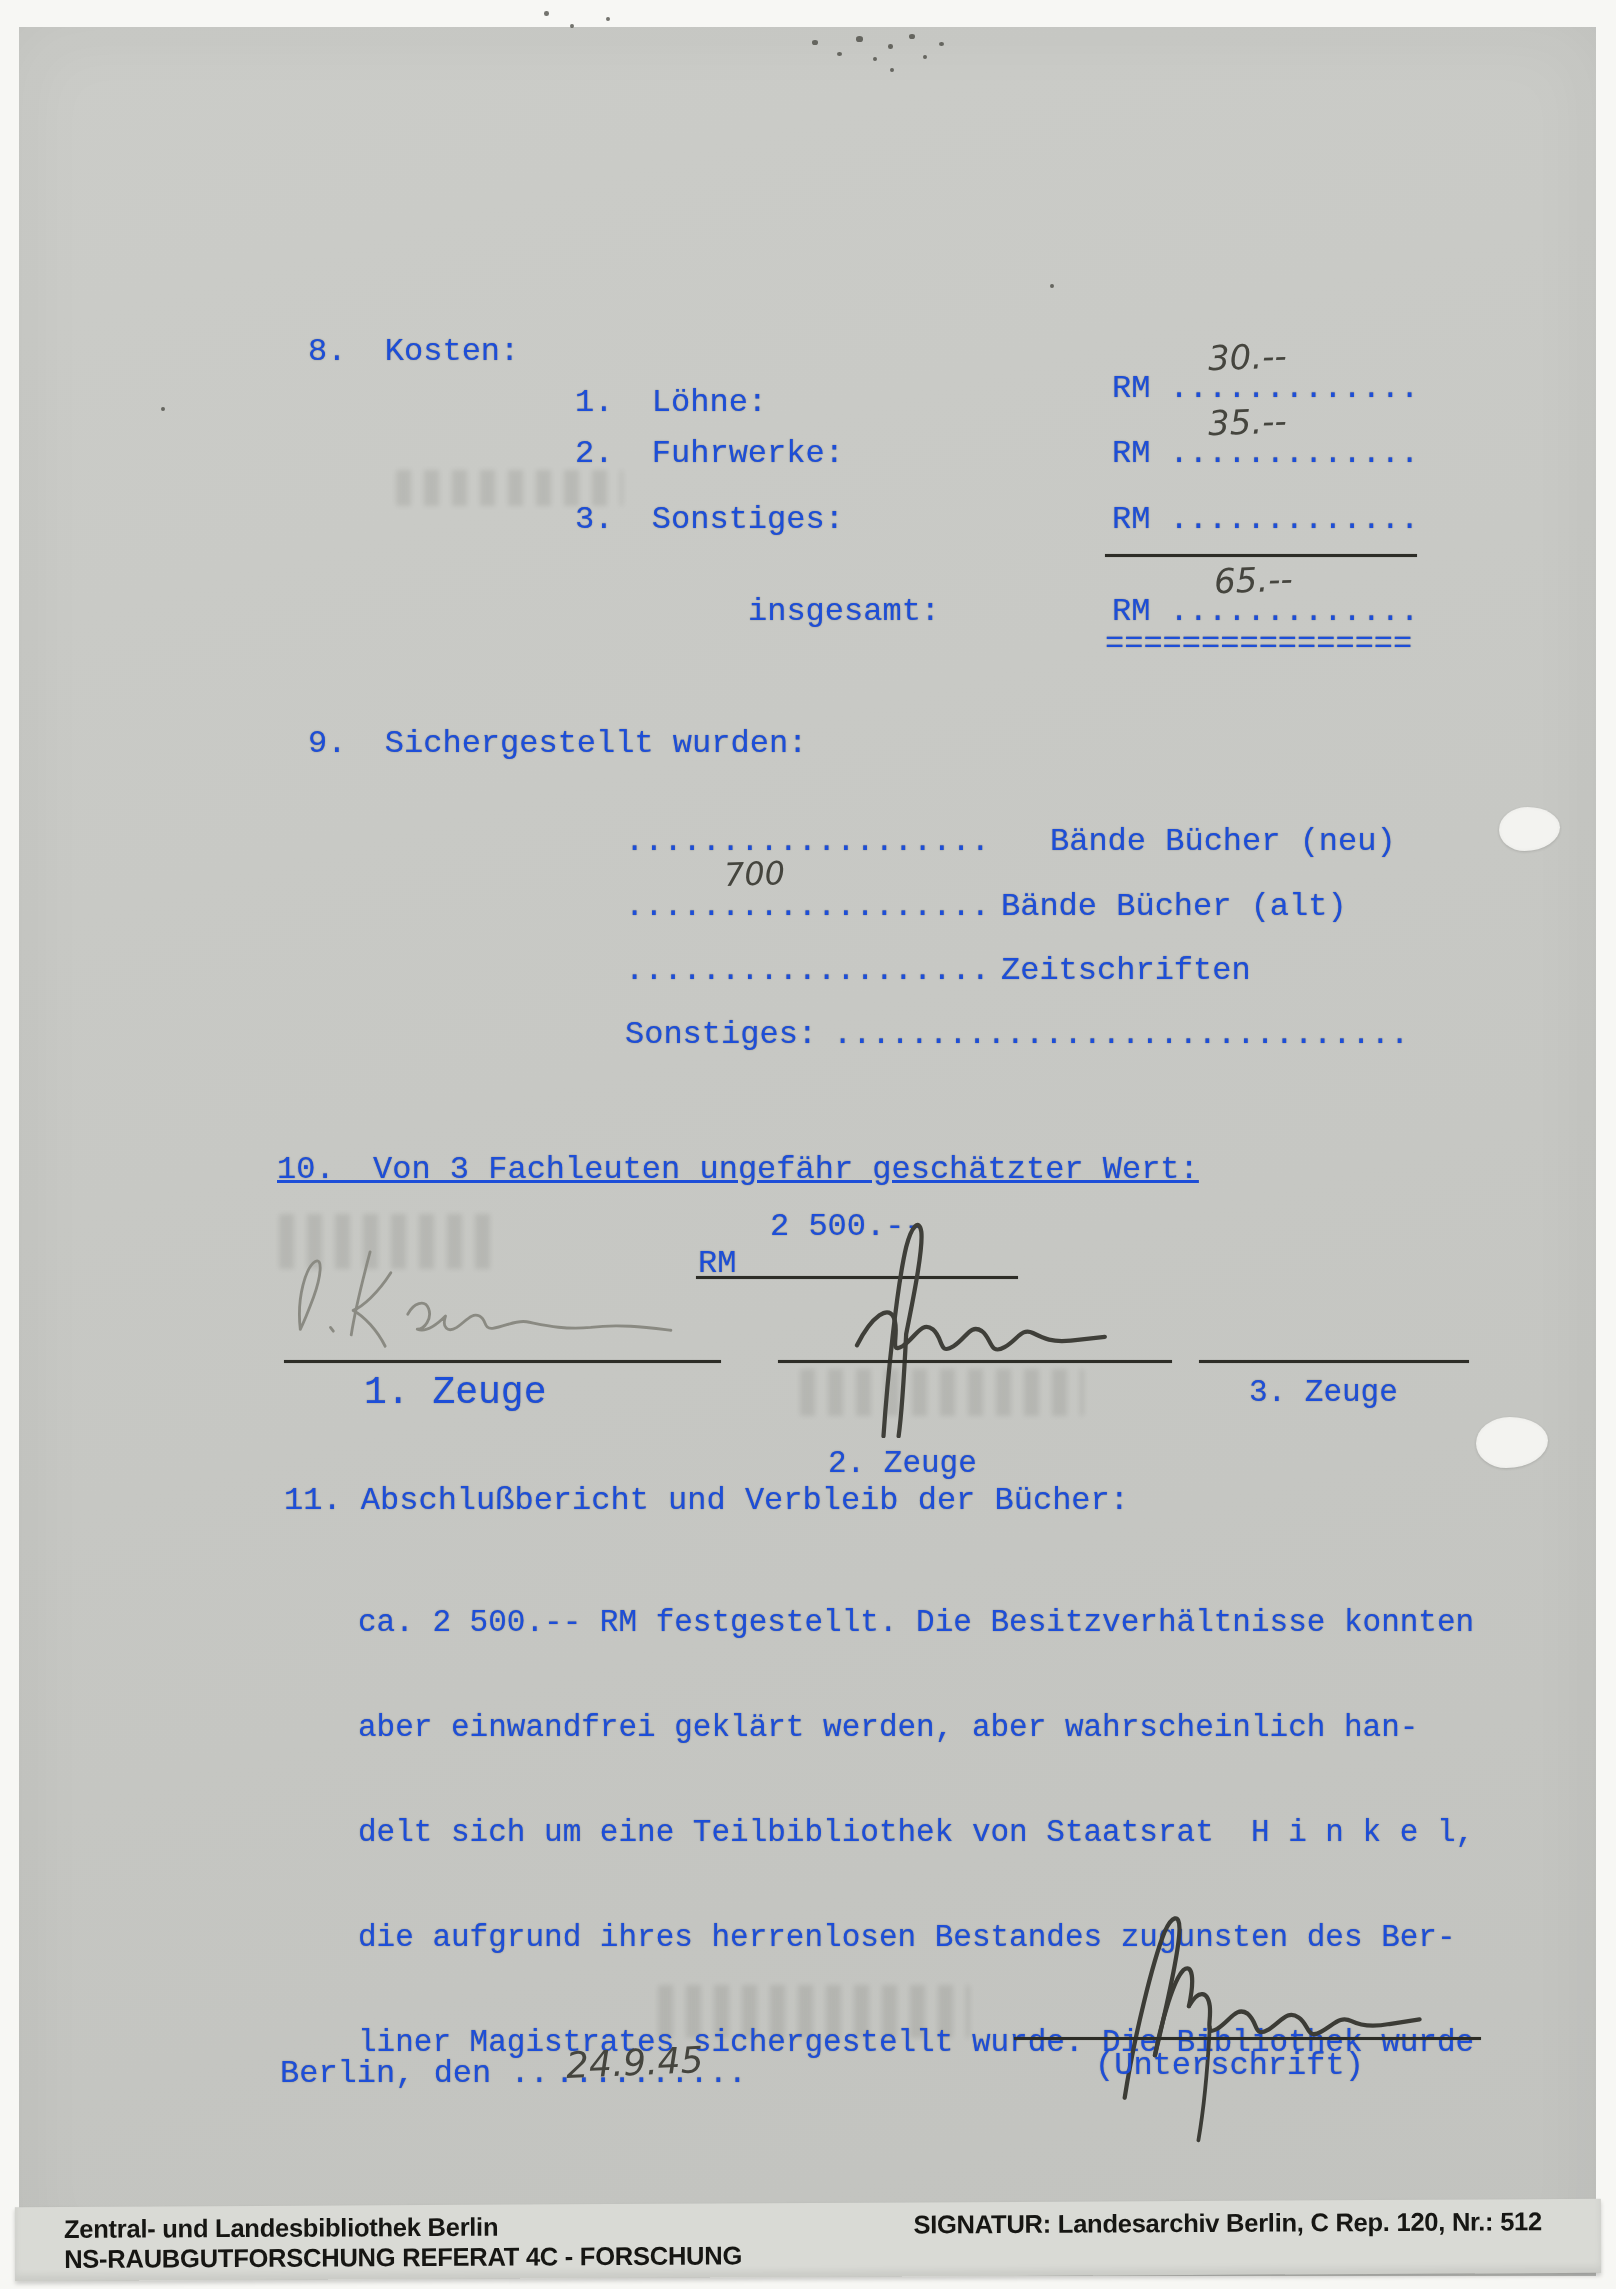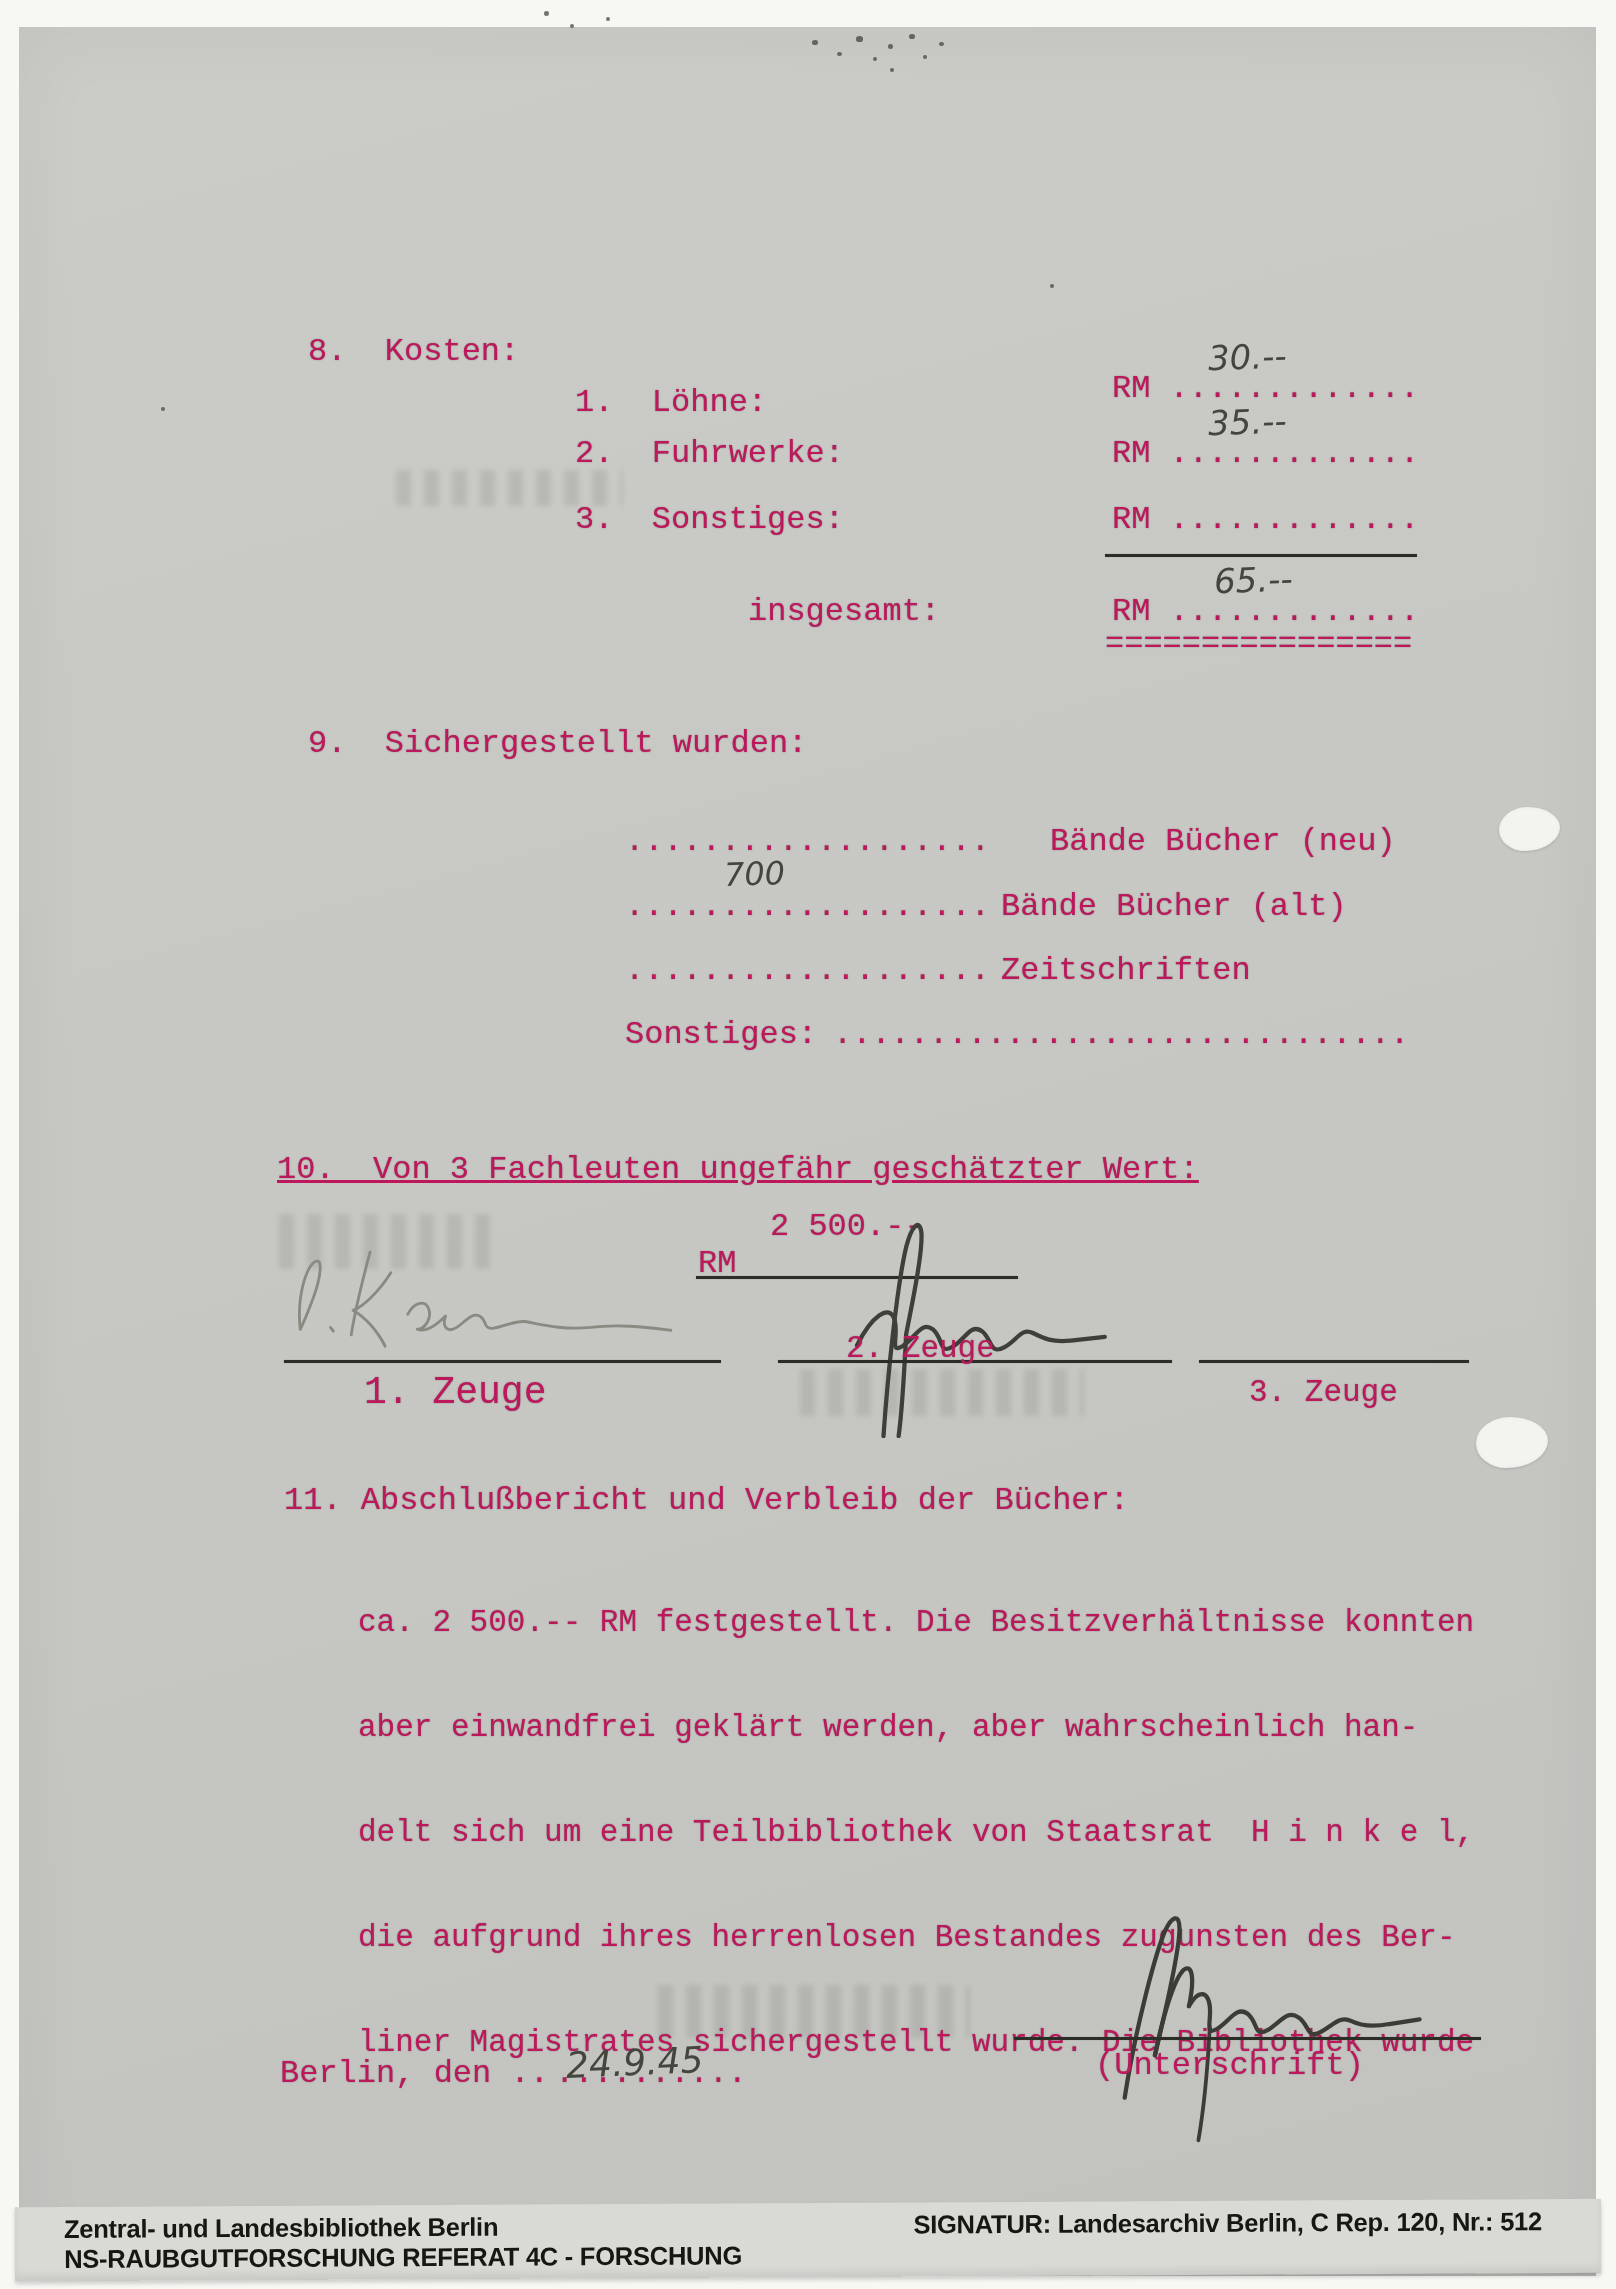--- a/index.html
+++ b/index.html
@@ -2,21 +2,21 @@
 <html style="font-size:15px"><head>
 <meta charset="utf-8">
 <style>
   html,body{margin:0;padding:0;}
   body{background:#eceae6;font-family:"Liberation Sans",sans-serif;}
   .page{position:relative;width:1616px;height:2289px;background:#f7f7f4;overflow:hidden;}
   .paper{position:absolute;left:19px;top:26.5px;width:1577px;height:2249px;
          background:linear-gradient(165deg,#cbccc8 0%,#c7c8c4 45%,#c2c3bf 100%);
          box-shadow:inset 0 0 76px rgba(0,0,0,0.05);}
   .type{position:absolute;font-family:"Liberation Mono","DejaVu Sans Mono",monospace;
-        color:#be185d;white-space:pre;font-size:32px;line-height:38px;
+        color:#1d4ed8;white-space:pre;font-size:32px;line-height:38px;
         text-shadow:0 0 1.3px rgba(46,46,39,0.55);}
   .fs33{font-size:31px;line-height:35px;}
   .hand{position:absolute;font-family:"DejaVu Sans",sans-serif;font-style:italic;
         color:#45453e;white-space:pre;font-size:34px;transform:rotate(-2deg);}
   .rule{position:absolute;background:#2d2d27;height:2.8px;box-shadow:0 0 0.9px rgba(45,45,39,0.6);}
   .hole{position:absolute;background:#f3f3f0;border-radius:47% 53% 58% 42% / 52% 46% 54% 48%;
         box-shadow:0 0.9px 2.8px rgba(0,0,0,0.14), inset 0 0 4.7px rgba(0,0,0,0.04);}
   .speck{position:absolute;background:#3c3c35;border-radius:50%;opacity:.7;}
   .ghost{position:absolute;opacity:.11;filter:blur(2.4px);border-radius:2.8px;
          background:repeating-linear-gradient(90deg,#3a3a33 0 15px,transparent 15px 28px);}
@@ -108,21 +108,21 @@
 
   <svg class="sig" style="left:800px;top:1211px;" width="341" height="227" viewBox="0 0 360 240">
     <path d="M88,238 C92,180 102,80 112,38 C118,15 126,8 128,22 C130,40 120,90 112,130 C110,170 108,210 104,238" stroke="#3f3f39" stroke-width="4.5"></path>
     <path d="M60,142 C75,112 95,96 100,116 C104,133 94,151 108,143 C122,134 128,116 140,125 C152,135 146,153 162,143 C176,134 180,119 192,127 C203,135 200,153 216,144 C230,136 234,123 246,129 C258,135 266,139 286,137 L322,133" stroke="#3f3f39" stroke-width="4.5"></path>
   </svg>
 
   <div class="rule" style="left:284px;top:1360px;width:437px;"></div>
   <div class="rule" style="left:778px;top:1360px;width:394px;"></div>
   <div class="rule" style="left:1199px;top:1360px;width:270px;"></div>
   <div class="type" style="left:364px;top:1374px;font-size:38px;">1. Zeuge</div>
-  <div class="type" style="left:828px;top:1330px;font-size:31px;margin-left:18px;">2. Zeuge</div>
+  <div class="type" style="left:828px;top:1445px;font-size:31px;">2. Zeuge</div>
   <div class="type" style="left:1249px;top:1374px;font-size:31px;">3. Zeuge</div>
 
   <div class="type" style="left:284px;top:1482px;">11. Abschlußbericht und Verbleib der Bücher:</div>
   <div class="type fs33" style="left:358px;top:1535px;">
     <span class="para-line">ca. 2 500.-- RM festgestellt. Die Besitzverhältnisse konnten</span>
     <span class="para-line">aber einwandfrei geklärt werden, aber wahrscheinlich han-</span>
     <span class="para-line">delt sich um eine Teilbibliothek von Staatsrat  H i n k e l,</span>
     <span class="para-line">die aufgrund ihres herrenlosen Bestandes zugunsten des Ber-</span>
     <span class="para-line">liner Magistrates sichergestellt wurde. Die Bibliothek wurde</span>
     

